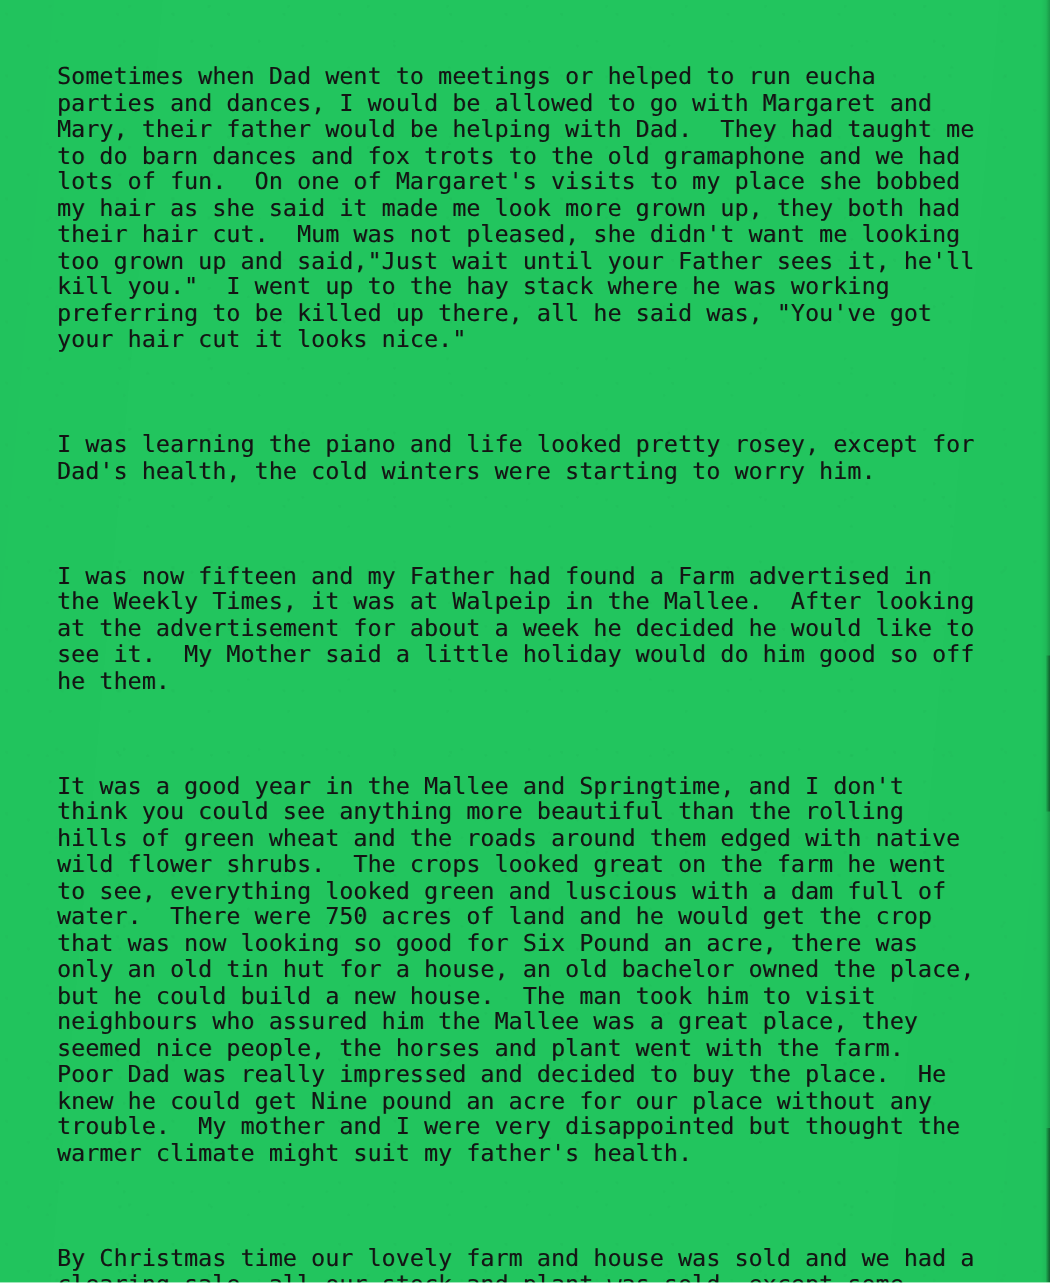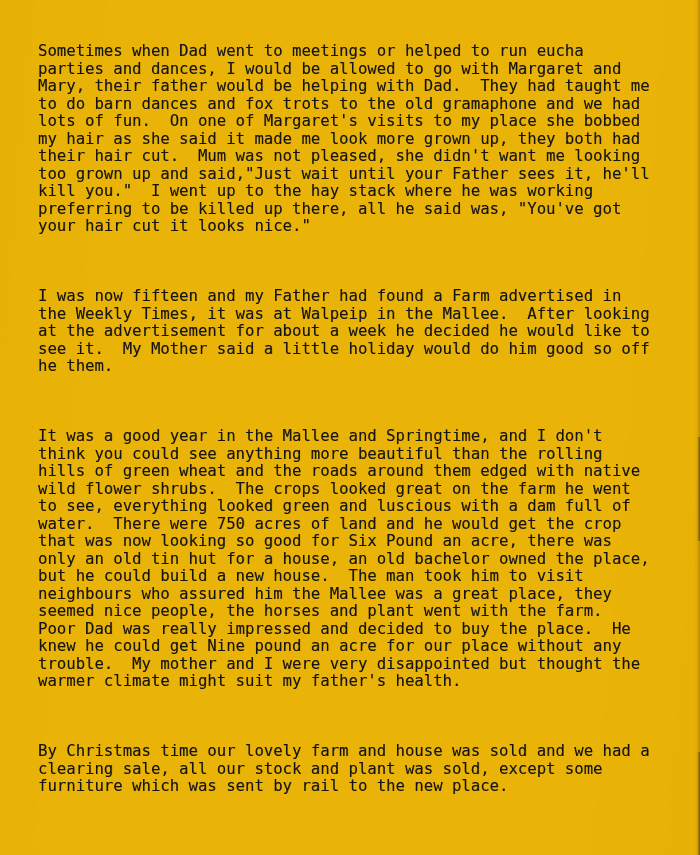--- a/index.html
+++ b/index.html
@@ -6,21 +6,21 @@
   html, body {
     margin: 0;
     padding: 0;
     background: #ffffff;
   }
 
   .page {
     position: relative;
     width: 700px;
     height: 855px;
-    background: #eab308;
+    background: #22c55e;
     overflow: hidden;
     box-sizing: border-box;
   }
 
   
   .paper-grain {
     position: absolute;
     inset: 0;
     pointer-events: none;
     background:
@@ -95,20 +95,22 @@
 parties and dances, I would be allowed to go with Margaret and
 Mary, their father would be helping with Dad.  They had taught me
 to do barn dances and fox trots to the old gramaphone and we had
 lots of fun.  On one of Margaret's visits to my place she bobbed
 my hair as she said it made me look more grown up, they both had
 their hair cut.  Mum was not pleased, she didn't want me looking
 too grown up and said,"Just wait until your Father sees it, he'll
 kill you."  I went up to the hay stack where he was working
 preferring to be killed up there, all he said was, "You've got
 your hair cut it looks nice."</p>
+    <p class="para">I was learning the piano and life looked pretty rosey, except for
+Dad's health, the cold winters were starting to worry him.</p>
     <p class="para">I was now fifteen and my Father had found a Farm advertised in
 the Weekly Times, it was at Walpeip in the Mallee.  After looking
 at the advertisement for about a week he decided he would like to
 see it.  My Mother said a little holiday would do him good so off
 he them.</p>
     <p class="para">It was a good year in the Mallee and Springtime, and I don't
 think you could see anything more beautiful than the rolling
 hills of green wheat and the roads around them edged with native
 wild flower shrubs.  The crops looked great on the farm he went
 to see, everything looked green and luscious with a dam full of

